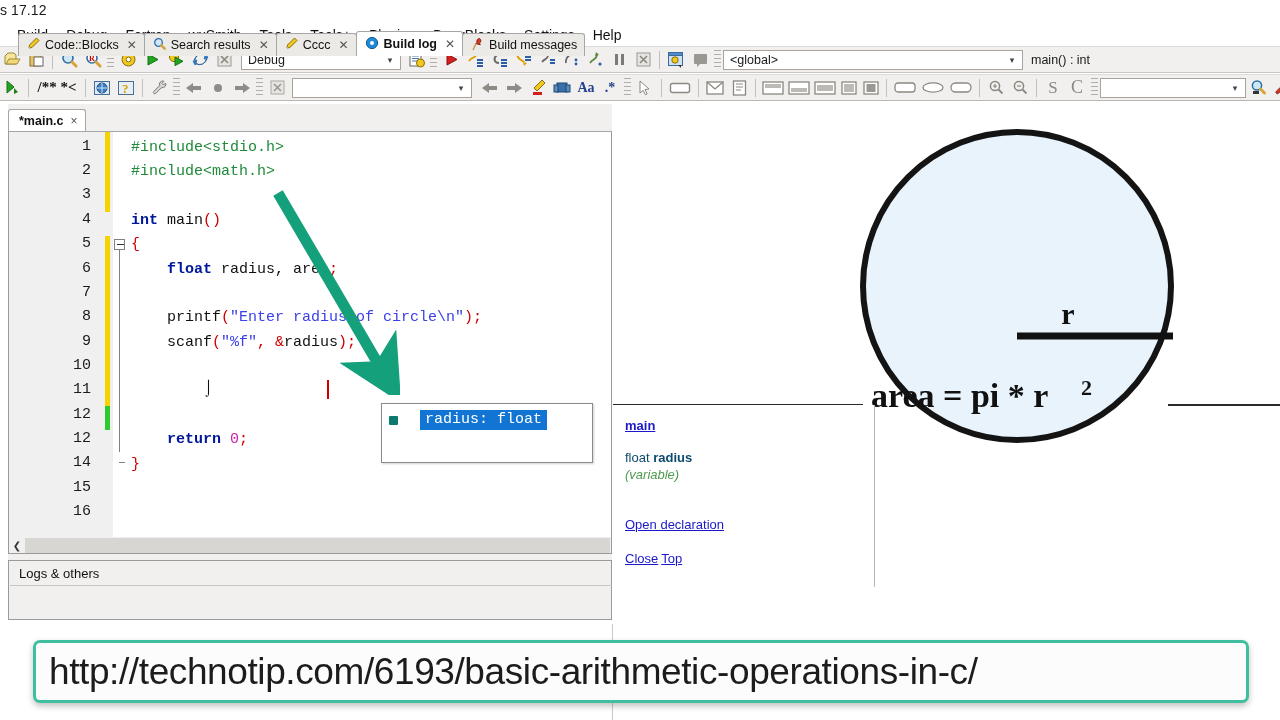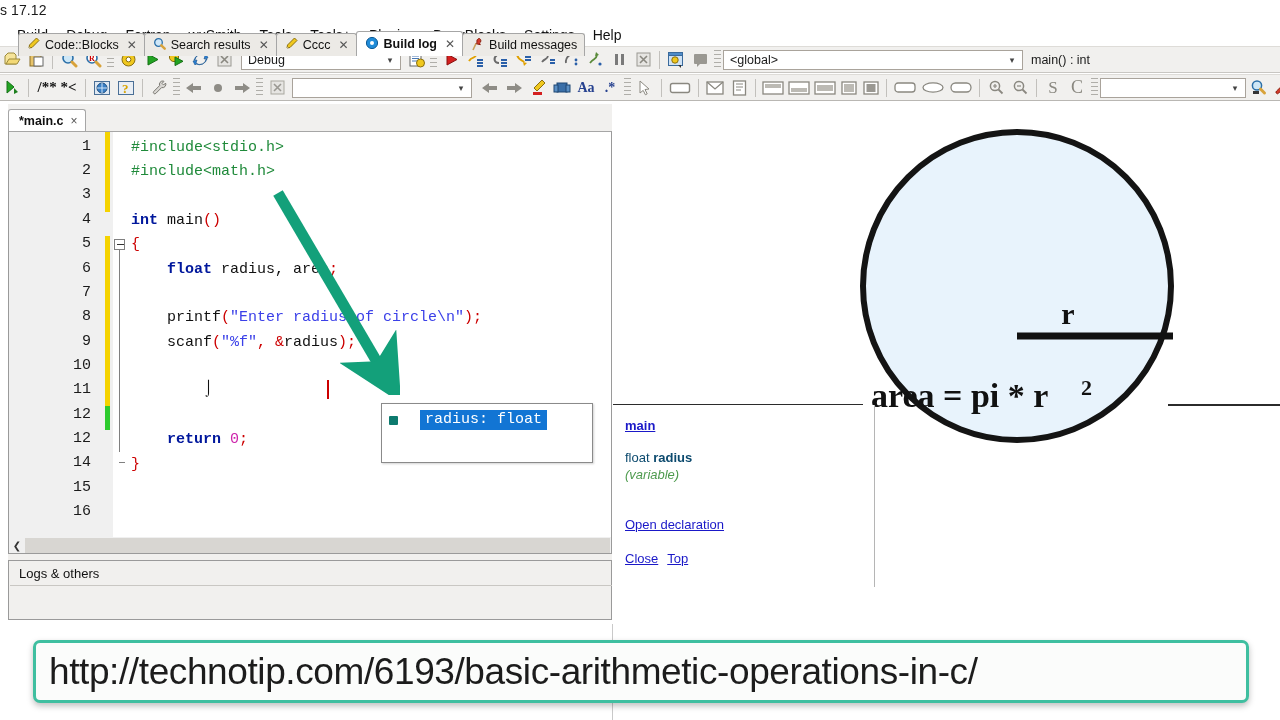--- a/index.html
+++ b/index.html
@@ -200,21 +200,21 @@
     z-index:30;
   }
   #doc-panel a {
     color:#1a18c8; text-decoration:underline; cursor:pointer;
   }
   #doc-link-main { position:absolute; left:12px; top:13px; font-size:13px; font-weight:600; }
   #doc-sig { position:absolute; left:12px; top:45px; font-size:13px; color:#0c4a6e; }
   #doc-sig b { font-weight:700; }
   #doc-kind { position:absolute; left:12px; top:62px; font-size:13px; color:#4f9b4f; font-style:italic; }
   #doc-open { position:absolute; left:12px; top:112px; font-size:13px; }
-  #doc-bottom { position:absolute; left:12px; top:146px; font-size:13px; display:flex; gap:9px; }
+  #doc-bottom { position:absolute; left:12px; top:146px; font-size:13px; display:flex; gap:3px; }
 
   
   #logs-panel {
     position:absolute; left:8px; top:560px; width:604px; height:60px;
     background:#f1f0ee; border:1px solid #9a9a9a;
   }
   #logs-title {
     position:absolute; left:10px; top:5px;
     font-size:13px; color:#111;
   }

